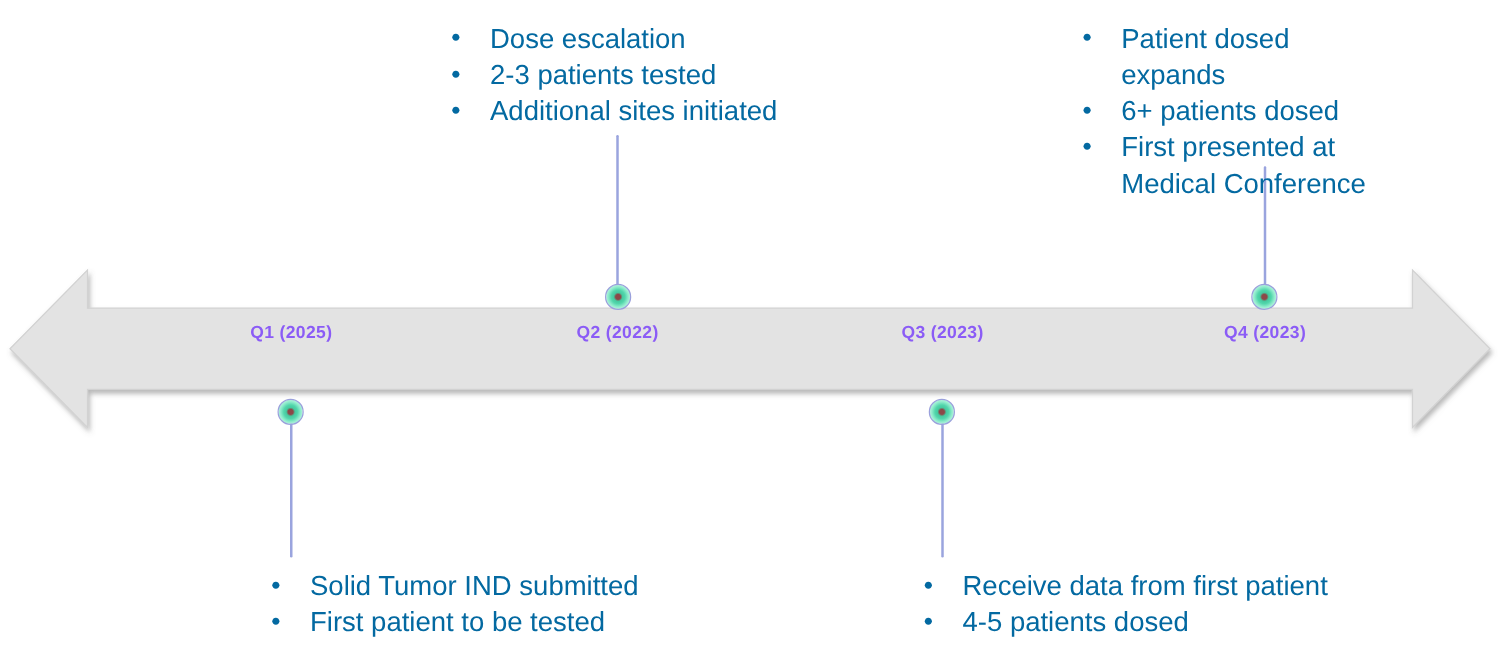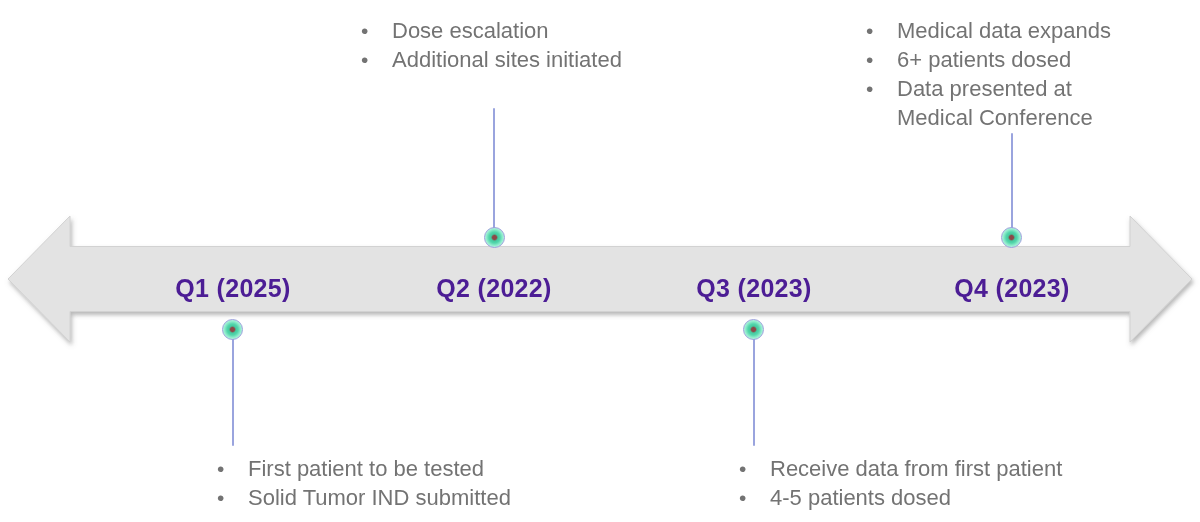--- a/index.html
+++ b/index.html
@@ -8,25 +8,25 @@
     width: 1200px;
     height: 522px;
     background: #ffffff;
     overflow: hidden;
     font-family: "Liberation Sans", sans-serif;
   }
   .arrow-svg { position: absolute; left: 0; top: 0; }
 
   .qlabel {
     position: absolute;
-    top: 288px;
+    top: 265px;
     transform: translate(-50%, -50%);
-    font-size: 25px;
+    font-size: 14px;
     font-weight: bold;
-    color: #4c1d95;
+    color: #8b5cf6;
     letter-spacing: 0.3px;
     white-space: nowrap;
   }
   .qlabel.q1 { left: 233px; }
   .qlabel.q2 { left: 494px; }
   .qlabel.q3 { left: 754px; }
   .qlabel.q4 { left: 1012px; }
 
   .stem {
     position: absolute;
@@ -54,21 +54,21 @@
   .marker.q2 { left: 484px; top: 227px; }
   .marker.q4 { left: 1001px; top: 227px; }
   .marker.q1 { left: 222px; top: 319px; }
   .marker.q3 { left: 743px; top: 319px; }
 
   .ann {
     position: absolute;
     margin: 0;
     padding: 0;
     list-style: none;
-    color: #737373;
+    color: #0369a1;
     font-size: 22px;
     line-height: 29px;
   }
   .ann li { position: relative; padding-left: 40px; }
   .ann li::before {
     content: "\2022";
     position: absolute;
     left: 9px;
     top: 0;
     font-size: 21px;
@@ -102,32 +102,33 @@
   <div class="stem q1"></div>
   <div class="stem q3"></div>
 
   <div class="marker q2"></div>
   <div class="marker q4"></div>
   <div class="marker q1"></div>
   <div class="marker q3"></div>
 
   <ul class="ann q2">
     <li>Dose escalation</li>
+    <li>2-3 patients tested</li>
     <li>Additional sites initiated</li>
   </ul>
 
   <ul class="ann q4">
-    <li>Medical data expands</li>
+    <li>Patient dosed expands</li>
     <li>6+ patients dosed</li>
-    <li>Data presented at Medical Conference</li>
+    <li>First presented at Medical Conference</li>
   </ul>
 
   <ul class="ann q1">
+    <li>Solid Tumor IND submitted</li>
     <li>First patient to be tested</li>
-    <li>Solid Tumor IND submitted</li>
   </ul>
 
   <ul class="ann q3">
     <li>Receive data from first patient</li>
     <li>4-5 patients dosed</li>
   </ul>
 
 </div>
 
 </body></html>

